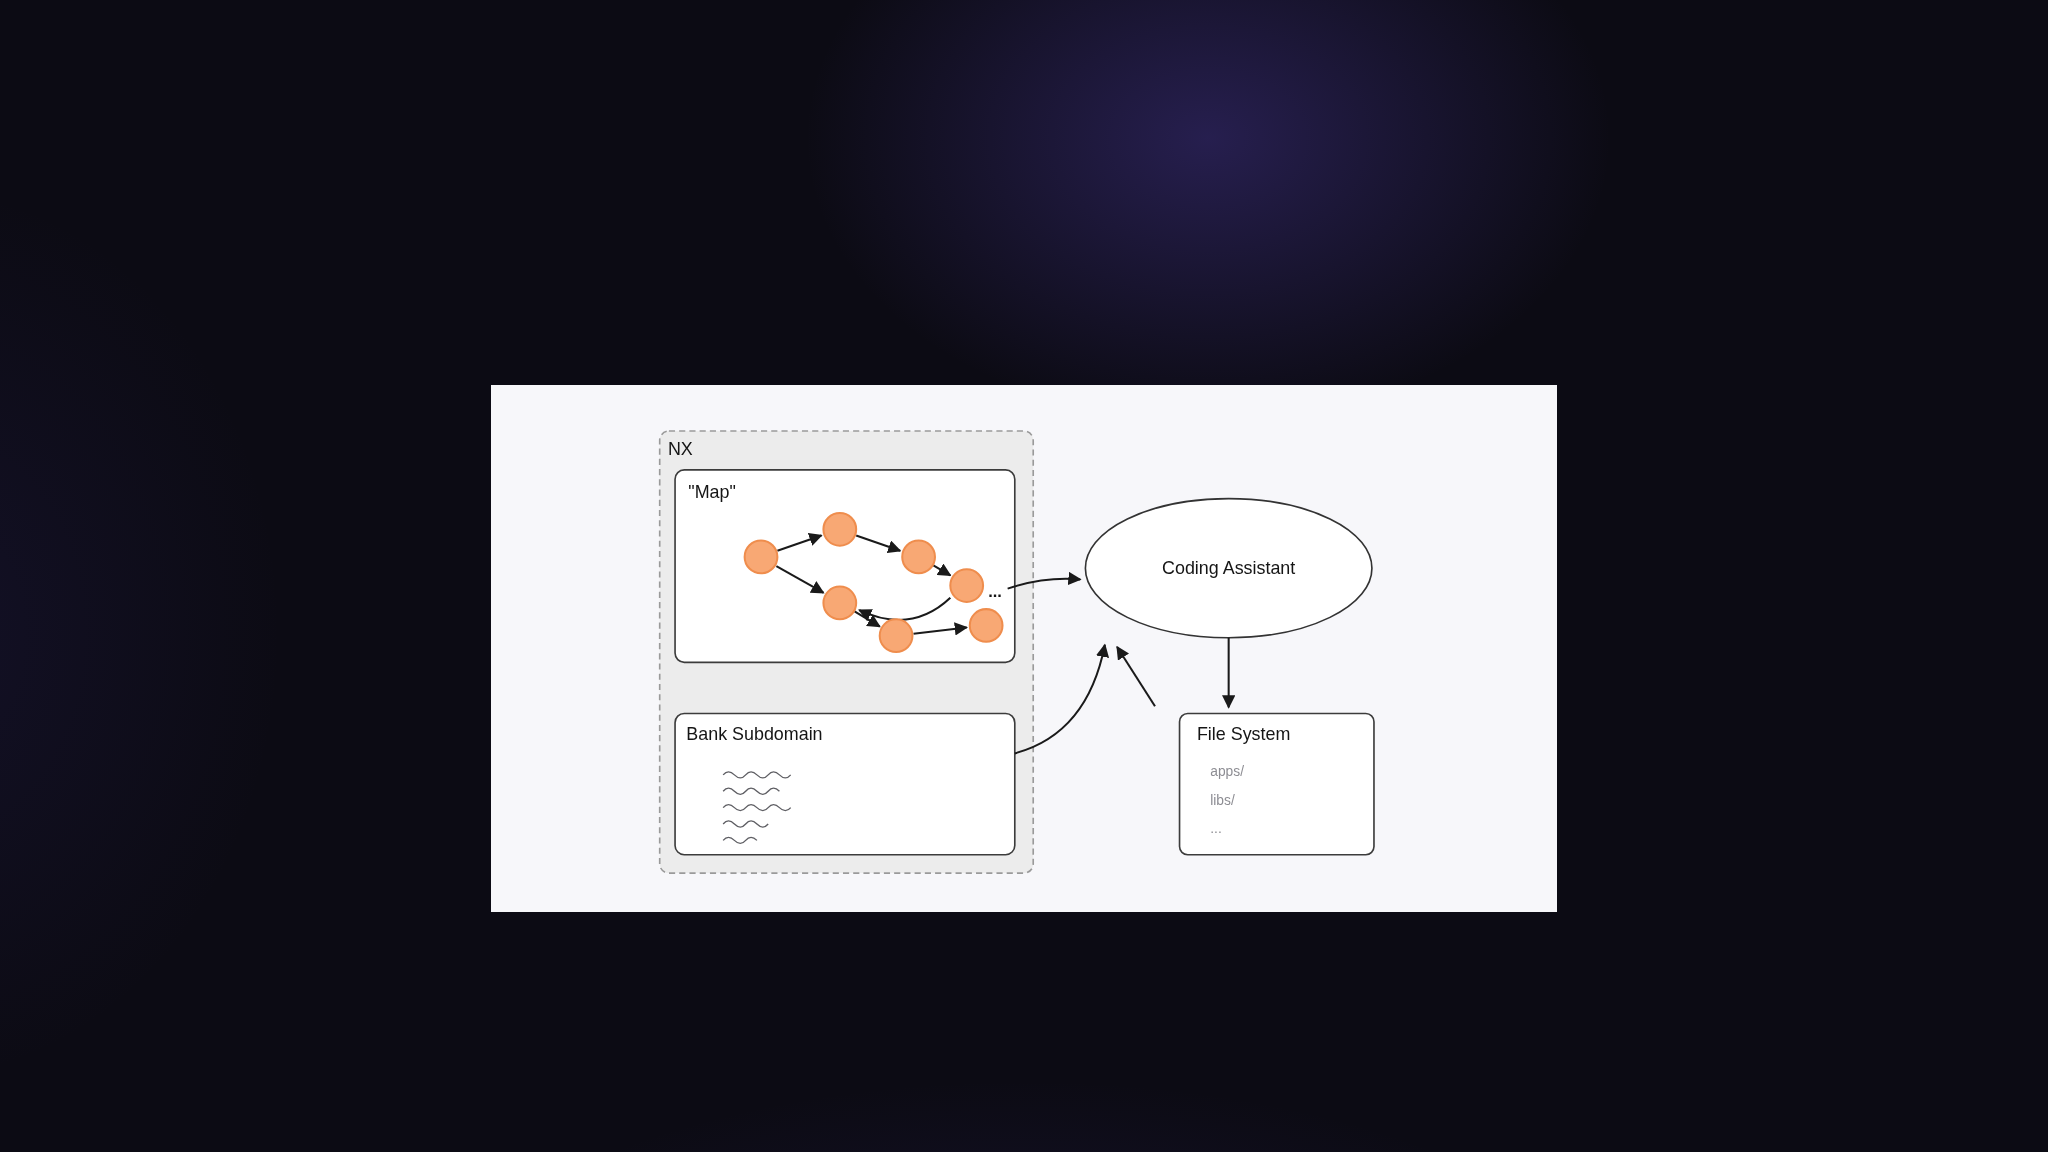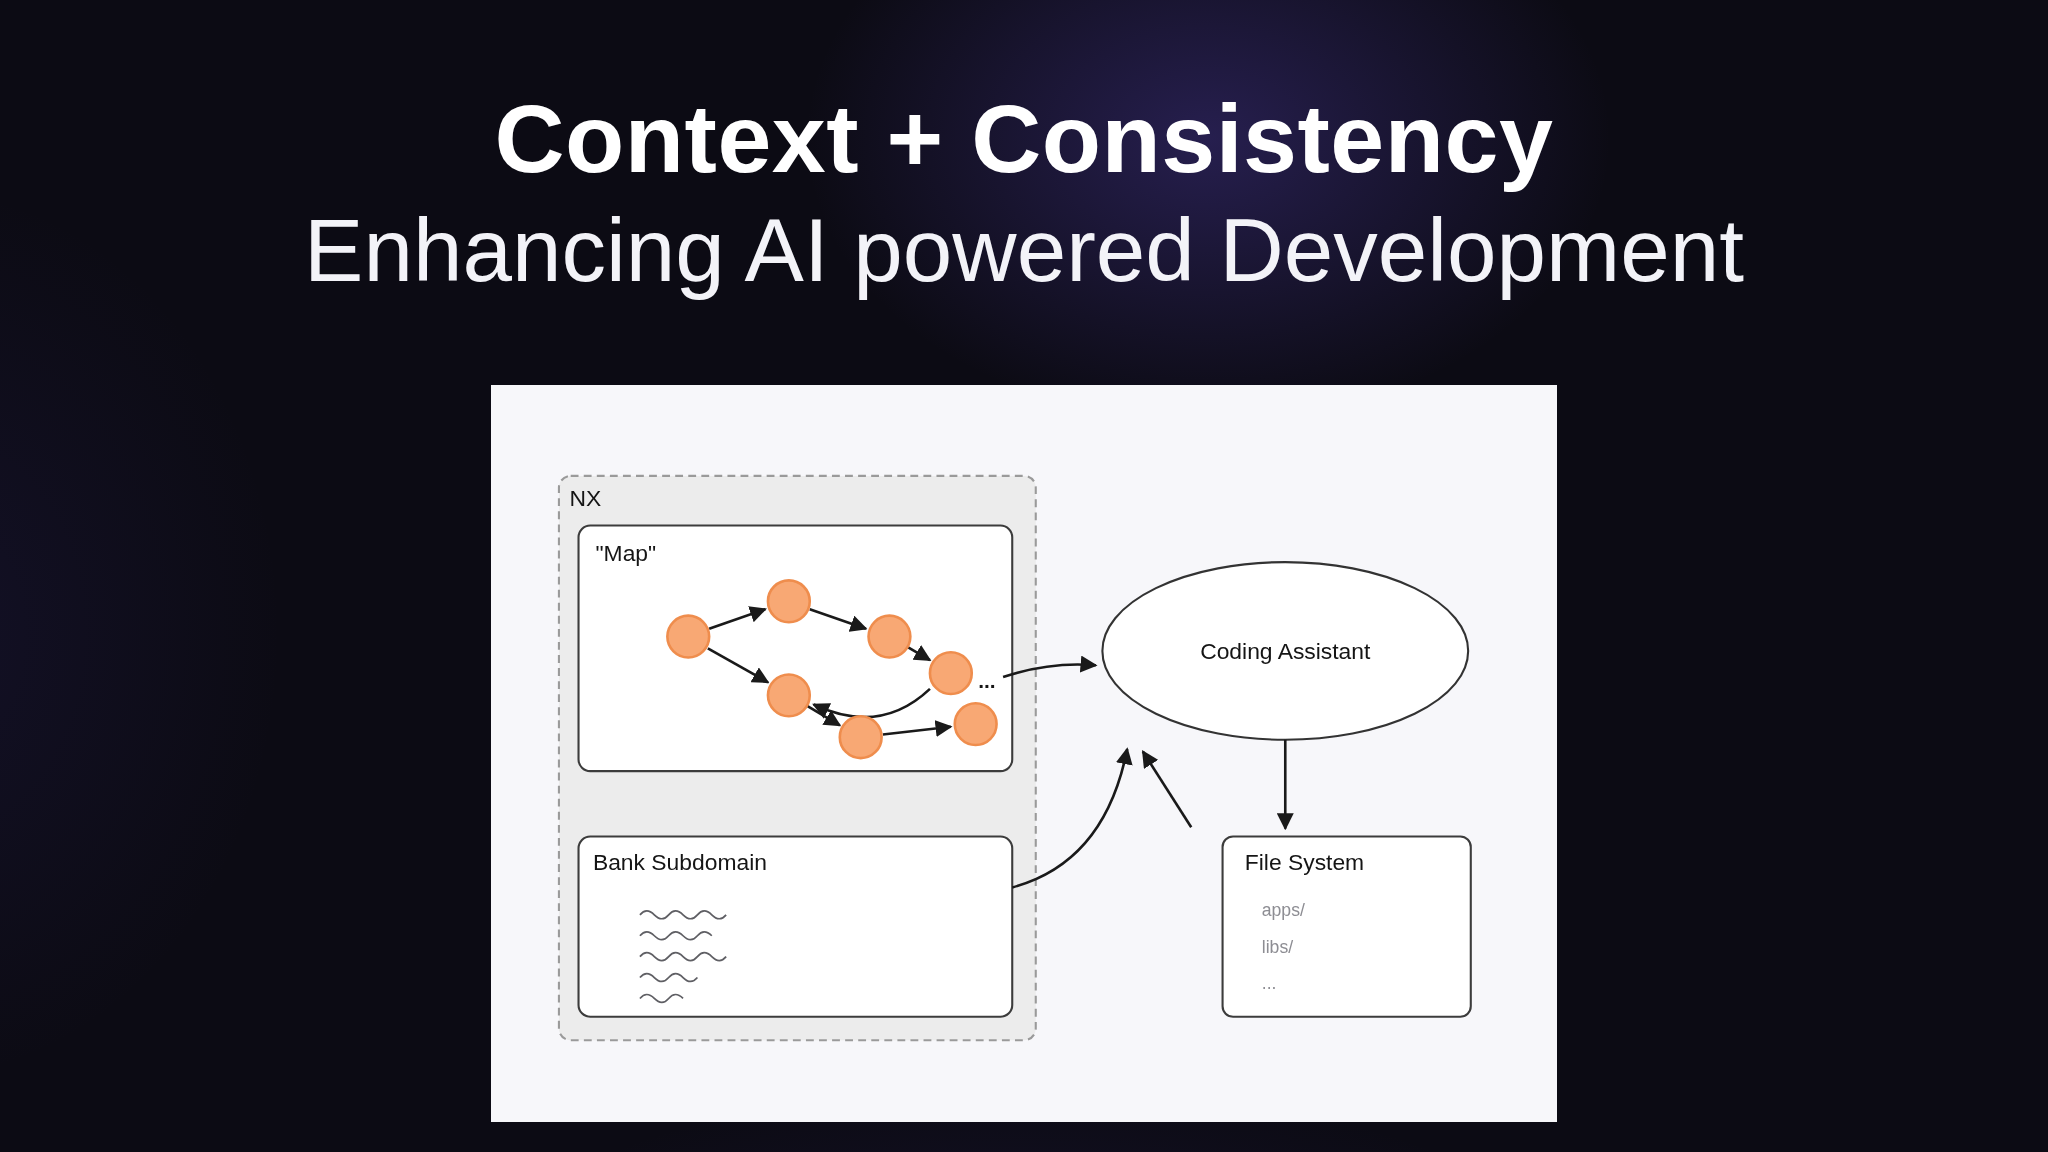--- a/index.html
+++ b/index.html
@@ -36,45 +36,41 @@
     font-size: 89px;
     font-weight: 400;
     line-height: 1.12;
     color: #f3f3f8;
   }
   .diagram-panel {
     position: absolute;
     left: 491px;
     top: 385px;
     width: 1066px;
-    height: 737px;
+    height: 527px;
     background: #f7f7fa;
   }
   .diagram-panel svg {
     display: block;
     width: 100%;
     height: 100%;
   }
   svg text {
     font-family: "Liberation Sans", sans-serif;
     fill: #151515;
   }
   .box-label { font-size: 17.5px; }
   .fs-item { font-size: 13.5px; fill: #8d8d93; }
   .dots-label { font-size: 16px; font-weight: 700; }
 </style>
 </head>
 <body>
 
 <div class="stage">
 
-  <div class="title-block">
-    <div class="title">Context + Consistency</div>
-    <div class="subtitle">Enhancing AI powered Development</div>
-  </div>
 
   <div class="diagram-panel">
     <svg viewBox="0 0 816 515" preserveAspectRatio="xMidYMid meet">
       <defs>
         <marker id="arrow" viewBox="0 0 10 10" refX="9" refY="5" markerWidth="6.5" markerHeight="6.5" orient="auto-start-reverse">
           <path d="M0,0 L10,5 L0,10 z" fill="#1a1a1a"></path>
         </marker>
       </defs>
 
       <g>

